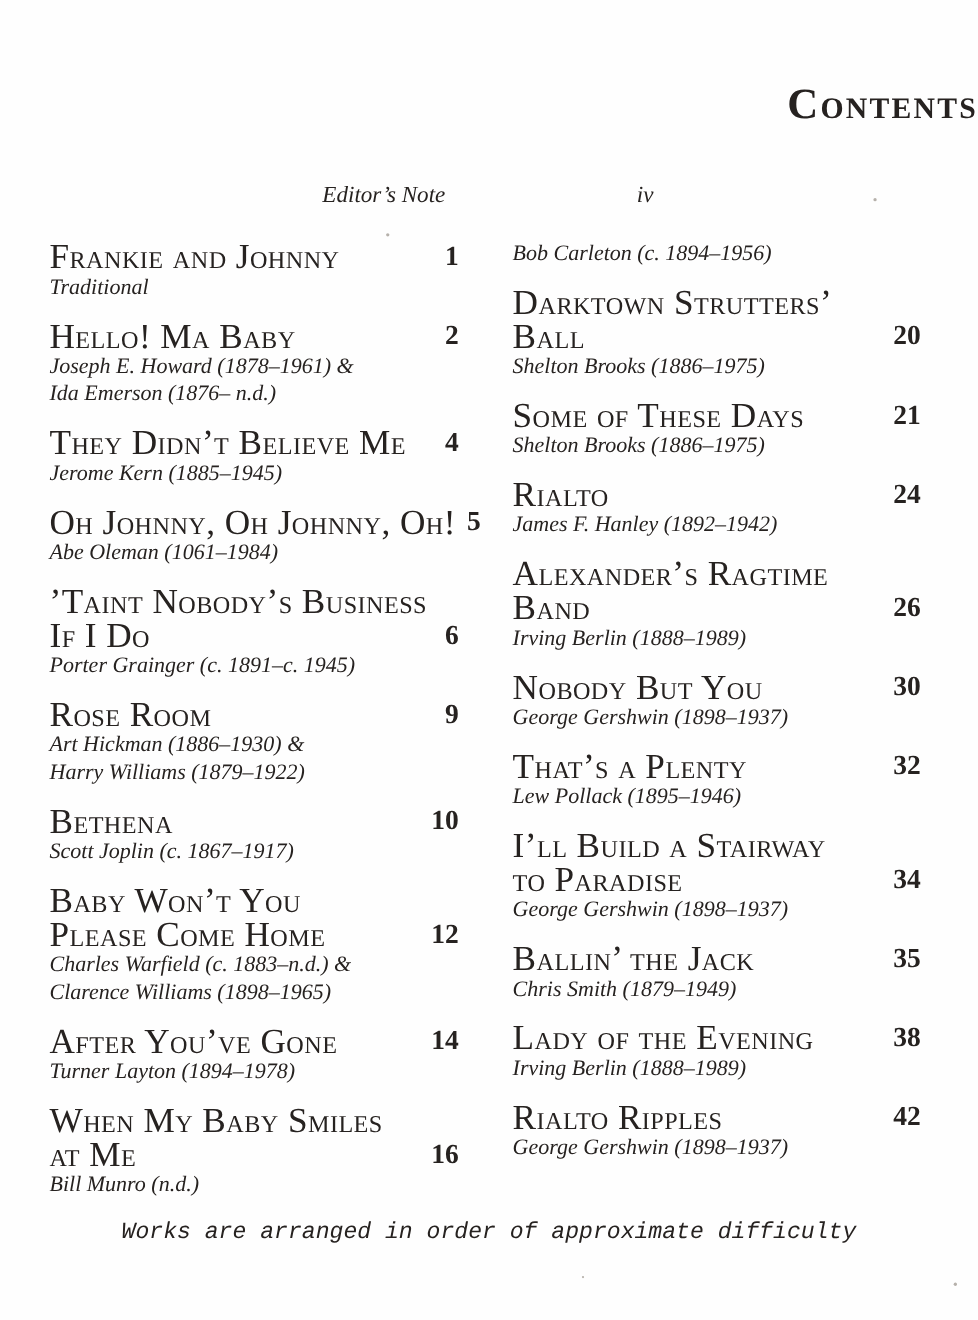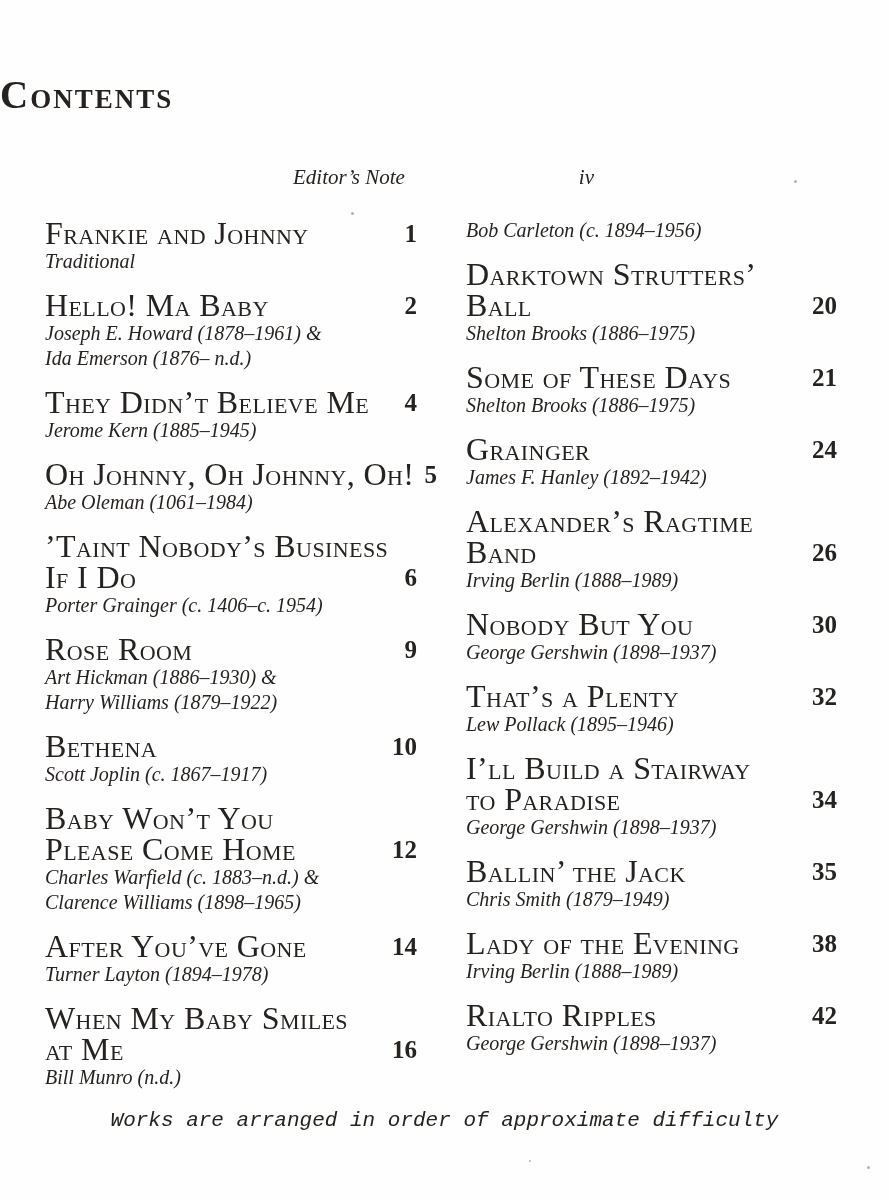--- a/index.html
+++ b/index.html
@@ -15,21 +15,21 @@
   }
   .page {
     position: relative;
     width: 889px; height: 1200px;
     background: var(--paper);
     overflow: hidden;
   }
   .book-title {
     position: absolute;
     top: 74px; left: 0; right: 0;
-    text-align: left;
+    text-align: right;
     font-variant: small-caps;
     font-weight: bold;
     font-size: 39px;
     letter-spacing: 2px;
     line-height: 42px;
   }
   .front-row {
     position: absolute;
     top: 164px; left: 293px;
     width: 301px;
@@ -143,21 +143,21 @@
         <div class="composer">Abe Oleman (1061–1984)</div>
       </div>
       <div class="entry">
         <div class="title-row">
           <div class="title-block">
             <div class="title-line">’Taint Nobody’s Business</div>
             <div class="title-line">If I Do</div>
           </div>
           <div class="page-num">6</div>
         </div>
-        <div class="composer">Porter Grainger (c. 1406–c. 1954)</div>
+        <div class="composer">Porter Grainger (c. 1891–c. 1945)</div>
       </div>
       <div class="entry">
         <div class="title-row">
           <div class="title-block">
             <div class="title-line">Rose Room</div>
           </div>
           <div class="page-num">9</div>
         </div>
         <div class="composer">Art Hickman (1886–1930) &amp;</div>
         <div class="composer">Harry Williams (1879–1922)</div>
@@ -221,21 +221,21 @@
           <div class="title-block">
             <div class="title-line">Some of These Days</div>
           </div>
           <div class="page-num">21</div>
         </div>
         <div class="composer">Shelton Brooks (1886–1975)</div>
       </div>
       <div class="entry">
         <div class="title-row">
           <div class="title-block">
-            <div class="title-line">Grainger</div>
+            <div class="title-line">Rialto</div>
           </div>
           <div class="page-num">24</div>
         </div>
         <div class="composer">James F. Hanley (1892–1942)</div>
       </div>
       <div class="entry">
         <div class="title-row">
           <div class="title-block">
             <div class="title-line">Alexander’s Ragtime</div>
             <div class="title-line">Band</div>

